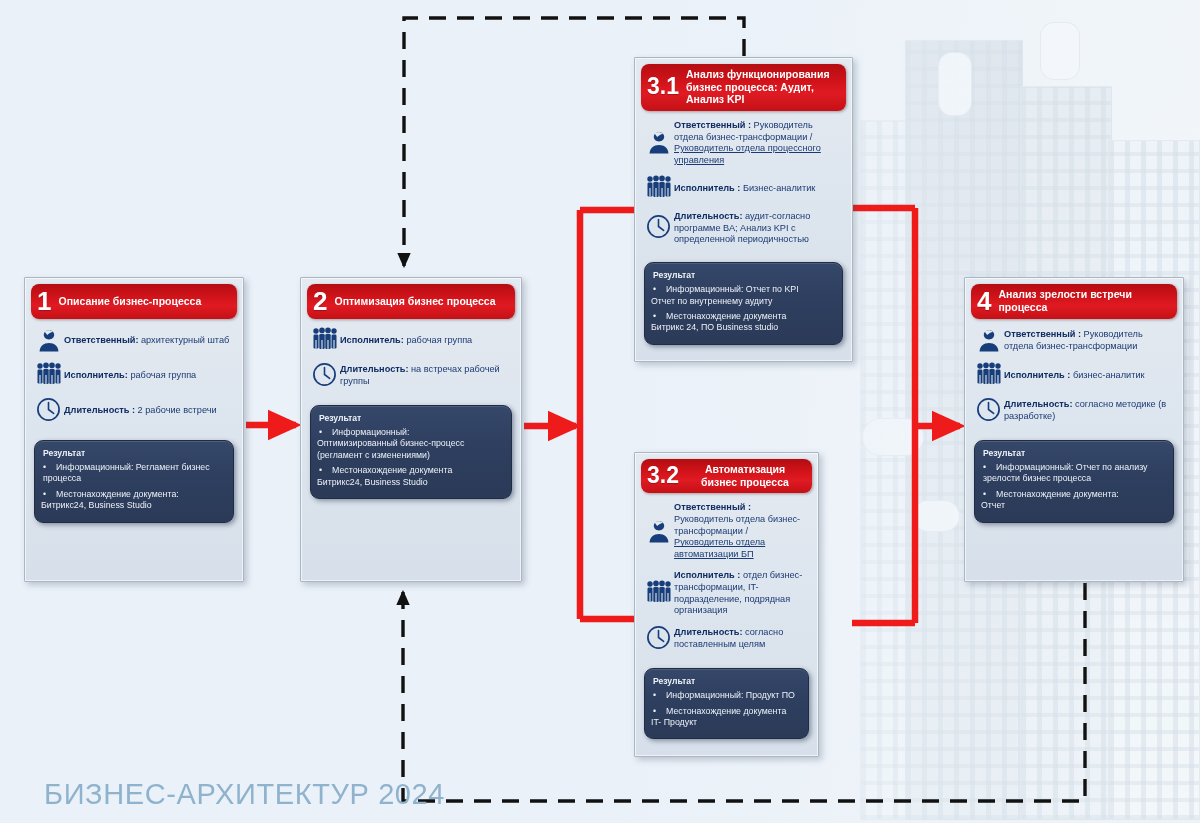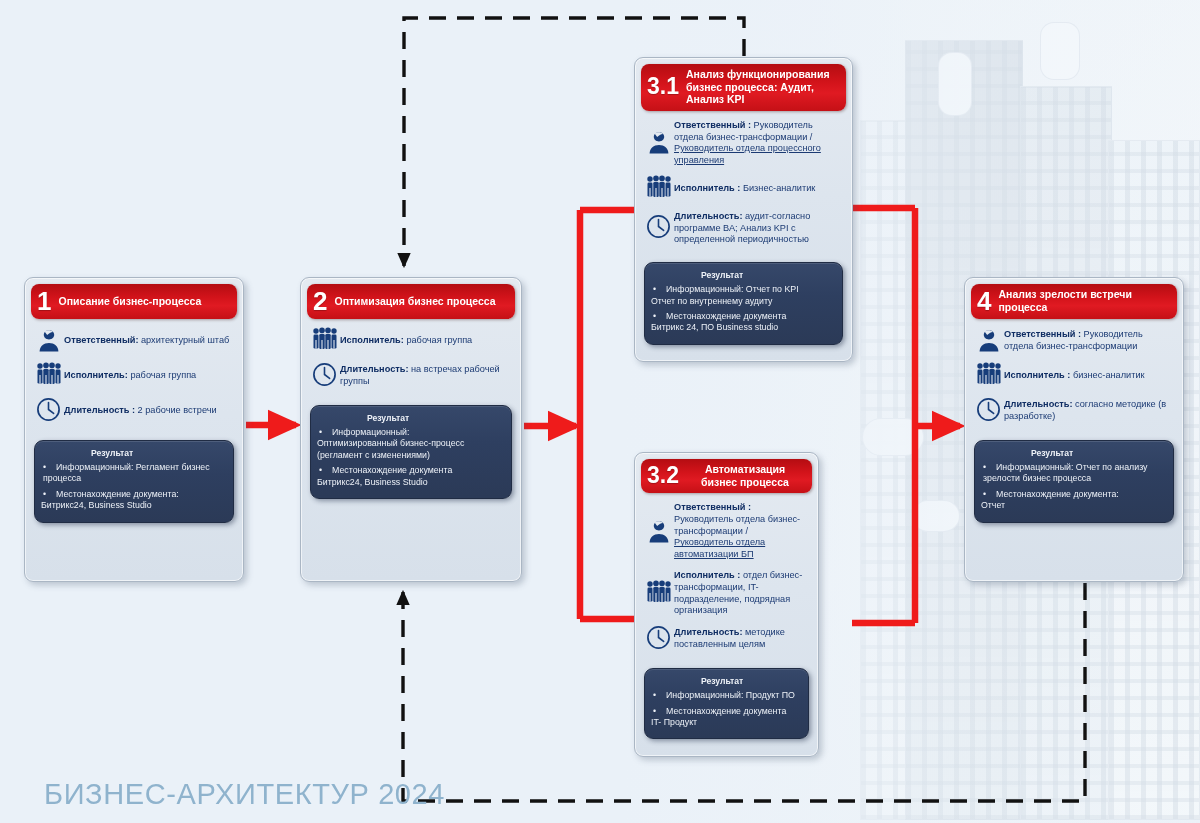--- a/index.html
+++ b/index.html
@@ -47,21 +47,21 @@
     color: #8fb3cd;
     font-weight: 400;
   }
 
   
   #connectors { position: absolute; inset: 0; }
 
   
   .card {
     position: absolute;
-    border-radius: 9px;
+    border-radius: 1px;
     background: linear-gradient(180deg, #e4eaf1 0%, #dde5ee 45%, #d7e0ea 100%);
     border: 1px solid #aab6c4;
     box-shadow: 3px 3px 6px rgba(60,80,105,.28), inset 0 0 0 1px rgba(255,255,255,.6);
     padding: 6px;
   }
   .card-header {
     position: relative;
     border-radius: 8px;
     background: linear-gradient(180deg, #b40d12 0%, #d2131a 38%, #e01a22 62%, #c51016 100%);
     box-shadow: 1px 1px 3px rgba(50,10,10,.35);
@@ -95,21 +95,21 @@
   
   .result {
     margin: 5px 3px 3px 3px;
     background: linear-gradient(180deg, #36486a 0%, #2e3f60 40%, #2b3a57 100%);
     border: 1px solid #202c44;
     border-radius: 9px;
     box-shadow: 2px 2px 5px rgba(30,45,70,.45), inset 0 1px 0 rgba(255,255,255,.12);
     color: #eef2f8;
     padding: 7px 8px 10px 8px;
   }
-  .result-title { font-size: 8.6px; font-weight: 700; margin-bottom: 2px; margin-left: 48px; }
+  .result-title { font-size: 8.6px; font-weight: 700; margin-bottom: 2px; }
   .result ul { list-style: none; }
   .result li { font-size: 8.8px; line-height: 1.3; margin-top: 4px; position: relative; padding-left: 0; }
   .result li .b { display: inline-block; width: 13px; }
   .result li .sub { display: block; margin-left: -2px; }
 
   
   #card-1  { left: 24px;  top: 277px; width: 220px; height: 305px; }
   #card-2  { left: 300px; top: 277px; width: 222px; height: 305px; }
   #card-31 { left: 634px; top: 57px;  width: 219px; height: 305px; }
   #card-32 { left: 634px; top: 452px; width: 185px; height: 305px; }
@@ -399,21 +399,21 @@
       </span>
     </div>
     <div class="row">
       <span class="ico">
         <svg class="ico-clock" width="25" height="25" viewBox="0 0 25 25">
           <circle cx="12.5" cy="12.5" r="10.6" fill="none" stroke="#173d7a" stroke-width="1.7"></circle>
           <path d="M12.5 5.6 L12.5 12.5 L17.6 16.4" fill="none" stroke="#173d7a" stroke-width="1.6" stroke-linecap="round"></path>
         </svg>
       </span>
       <span class="txt">
-        <b>Длительность:</b><span> методике поставленным целям</span>
+        <b>Длительность:</b><span> согласно поставленным целям</span>
       </span>
     </div>
   </div>
   <div class="result">
     <div class="result-title">Результат</div>
     <ul>
       <li><span class="b">•</span><span>Информационный: Продукт ПО</span></li>
       <li><span class="b">•</span><span>Местонахождение документа</span><span class="sub">IT- Продукт</span></li>
     </ul>
   </div>

